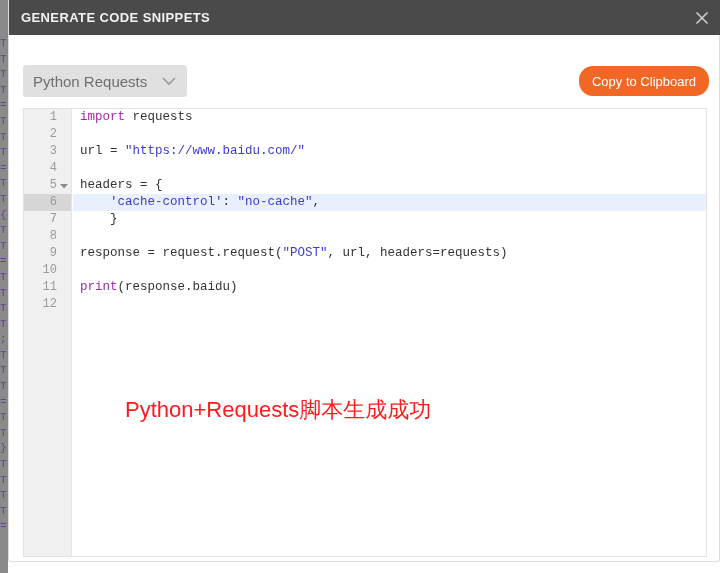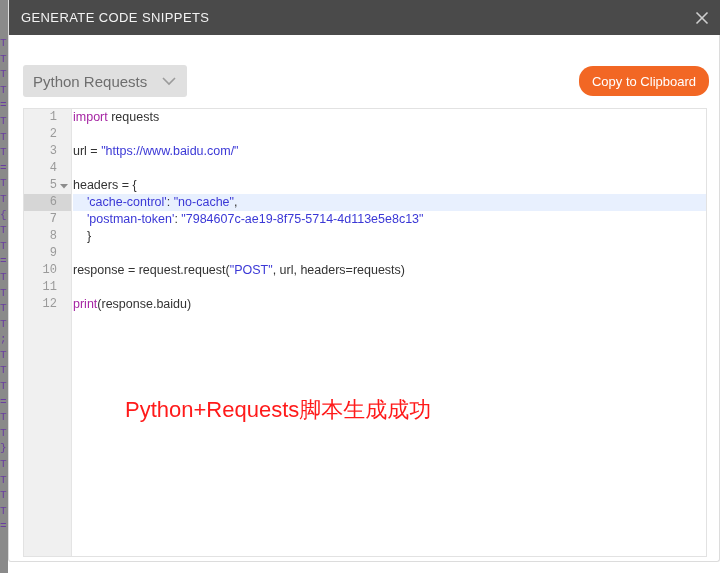--- a/index.html
+++ b/index.html
@@ -56,20 +56,21 @@
     background: #4a4a4a;
     box-sizing: border-box;
   }
   .titlebar-title {
     position: absolute;
     left: 12px; top: 10px;
     color: #f2f2f2;
     font-size: 13px;
     letter-spacing: 0.4px;
     font-family: "Liberation Sans", sans-serif;
+    font-weight: bold;
   }
   .close-btn {
     position: absolute;
     right: 6px; top: 5px;
     width: 26px; height: 26px;
     display: flex;
     align-items: center;
     justify-content: center;
     cursor: pointer;
   }
@@ -165,21 +166,22 @@
     right: 2px; top: 0;
     width: 10px; height: 17px;
     display: flex;
     align-items: center;
     justify-content: center;
   }
   .code-line {
     position: relative;
     height: 17px;
     line-height: 17px;
-    font-family: Liberation Sans, sans-serif;
+    padding-left: 7px;
+    font-family: Liberation Mono, monospace;
     font-size: 12.5px;
     color: #333333;
     white-space: pre;
   }
   .code-line.active { background: #e8f0fe; }
   .tok-kw  { color: #a626a4; }
   .tok-str { color: #3b38d6; }
   .tok-plain { color: #333333; }
 
   
@@ -302,21 +304,20 @@
             <span class="gutter-num">12</span>
           </div>
         </div>
       <div class="code-area">
           <div class="code-line"><span class="tok-kw">import</span><span class="tok-plain"> requests</span></div>
           <div class="code-line">&nbsp;</div>
           <div class="code-line"><span class="tok-plain">url = </span><span class="tok-str">"https://www.baidu.com/"</span></div>
           <div class="code-line">&nbsp;</div>
           <div class="code-line"><span class="tok-plain">headers = {</span></div>
           <div class="code-line active"><span class="tok-plain">    </span><span class="tok-str">'cache-control'</span><span class="tok-plain">: </span><span class="tok-str">"no-cache"</span><span class="tok-plain">,</span></div>
-          <div class="code-line"><span class="tok-plain">    </span><span class="tok-str">'postman-token'</span><span class="tok-plain">: </span><span class="tok-str">"7984607c-ae19-8f75-5714-4d113e5e8c13"</span></div>
           <div class="code-line"><span class="tok-plain">    }</span></div>
           <div class="code-line">&nbsp;</div>
           <div class="code-line"><span class="tok-plain">response = request.request(</span><span class="tok-str">"POST"</span><span class="tok-plain">, url, headers=requests)</span></div>
           <div class="code-line">&nbsp;</div>
           <div class="code-line"><span class="tok-kw">print</span><span class="tok-plain">(response.baidu)</span></div>
         </div>
     </div>
 
     <div class="annotation">Python+Requests脚本生成成功</div>
 

